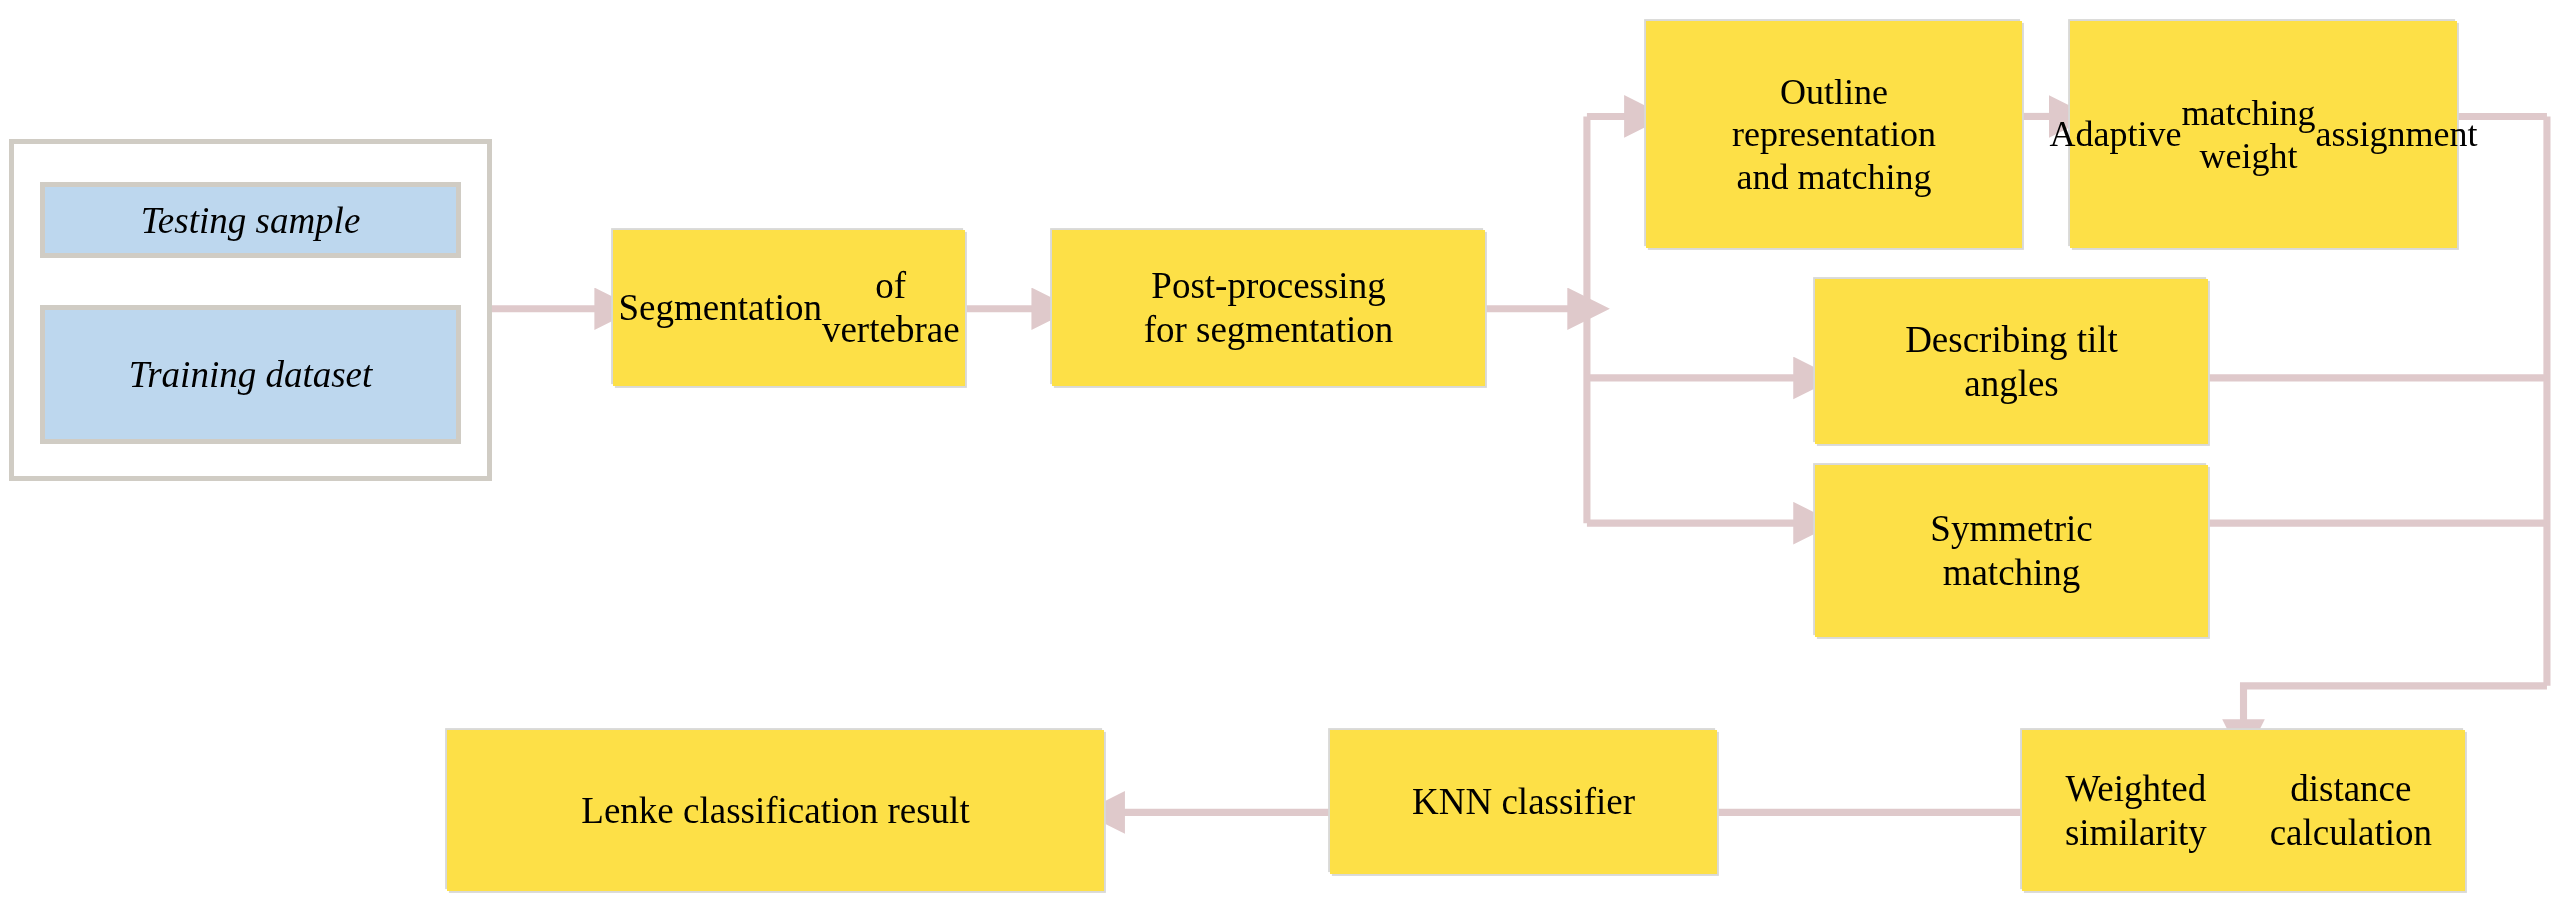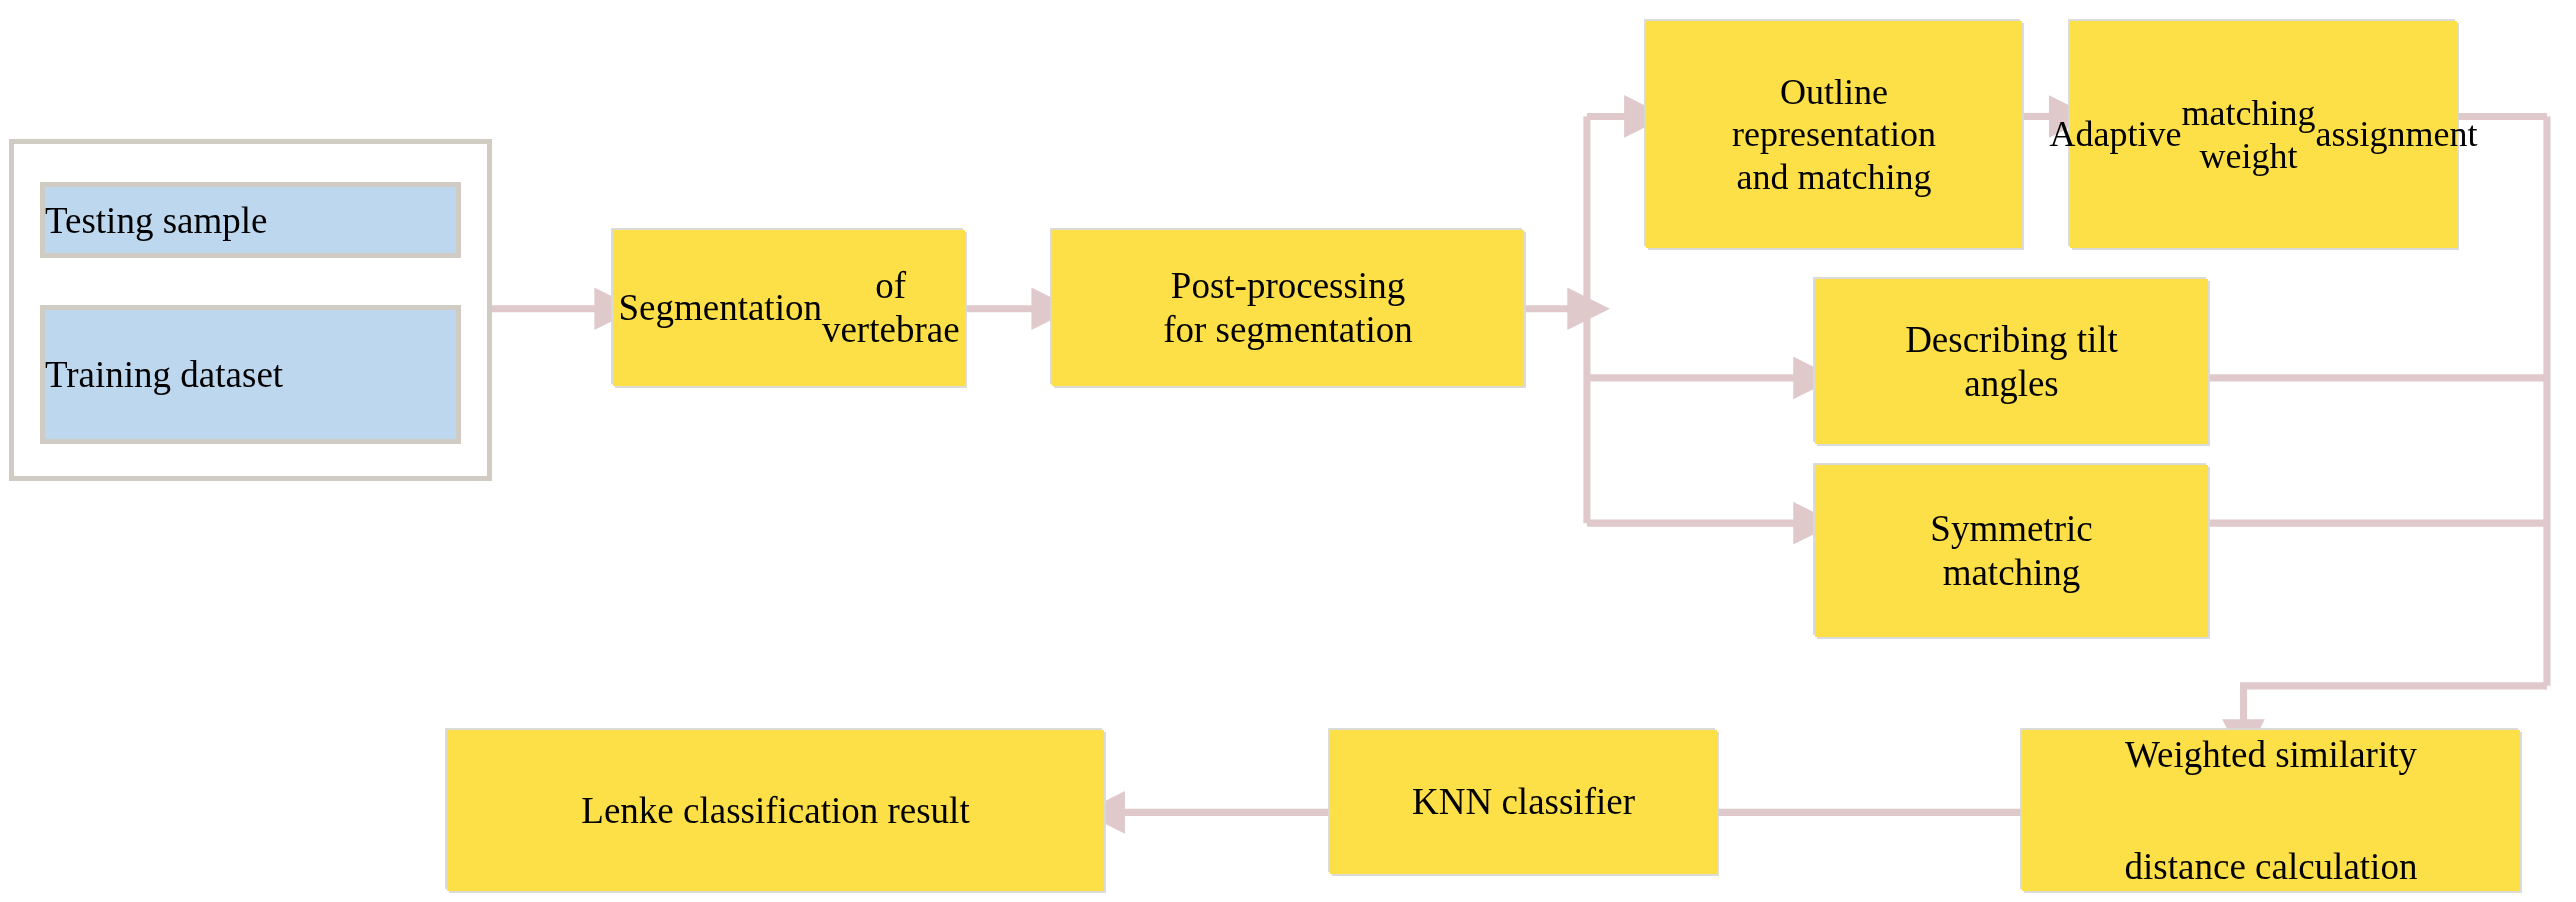--- a/index.html
+++ b/index.html
@@ -61,23 +61,25 @@
     pointer-events: none;
   }
   .src-node {
     position: absolute;
     z-index: 3;
     box-sizing: border-box;
     background: #bdd7ee;
     border: 5.8px solid #d0ccc4;
     display: flex;
     align-items: center;
+    justify-content: center;
     text-align: center;
     color: #000000;
     box-shadow: none;
+    font-style: italic;
   }
 </style>
 </head>
 <body>
 
 <div id="canvas">
 
   <svg id="wires" viewBox="0 0 3990 1398" width="2576" height="903" xmlns="http://www.w3.org/2000/svg">
     <defs>
       <marker id="ah-r" markerWidth="9" markerHeight="9" refX="0.4" refY="3" orient="auto" markerUnits="strokeWidth">
@@ -135,21 +137,21 @@
 
   <div class="src-node" style="left:40px; top:288px; width:421px; height:139px; font-size:37px;margin-top:17px;">
     <span>Training dataset</span>
   </div>
 
   <div class="node" style="left:613px; top:230px; width:352px; height:156px; font-size:37px; flex-direction:row;">
     <span>Segmentation</span>
     <span>of vertebrae</span>
   </div>
 
-  <div class="node" style="left:1052px; top:230px; width:472px; height:156px; font-size:37px; flex-direction:column;">
+  <div class="node" style="left:1052px; top:230px; width:433px; height:156px; font-size:37px; flex-direction:column;">
     <span>Post-processing</span>
     <span>for segmentation</span>
   </div>
 
   <div class="node" style="left:1646px; top:21px; width:376px; height:227px; font-size:36px; flex-direction:column;">
     <span>Outline</span>
     <span>representation</span>
     <span>and matching</span>
   </div>
 
@@ -162,21 +164,21 @@
   <div class="node" style="left:1815px; top:279px; width:393px; height:165px; font-size:37px; flex-direction:column;">
     <span>Describing tilt</span>
     <span>angles</span>
   </div>
 
   <div class="node" style="left:1815px; top:465px; width:393px; height:172px; font-size:37px; flex-direction:column;">
     <span>Symmetric</span>
     <span>matching</span>
   </div>
 
-  <div class="node" style="left:2022px; top:730px; width:498px; height:161px; font-size:37px; flex-direction:column;justify-content:space-between;">
+  <div class="node" style="left:2022px; top:730px; width:443px; height:161px; font-size:37px; flex-direction:row;">
     <span>Weighted similarity</span>
     <span>distance calculation</span>
   </div>
 
   <div class="node" style="left:1330px; top:730px; width:387px; height:144px; font-size:37px;">
     <span>KNN classifier</span>
   </div>
 
   <div class="node" style="left:447px; top:730px; width:657px; height:161px; font-size:37px;">
     <span>Lenke classification result</span>

